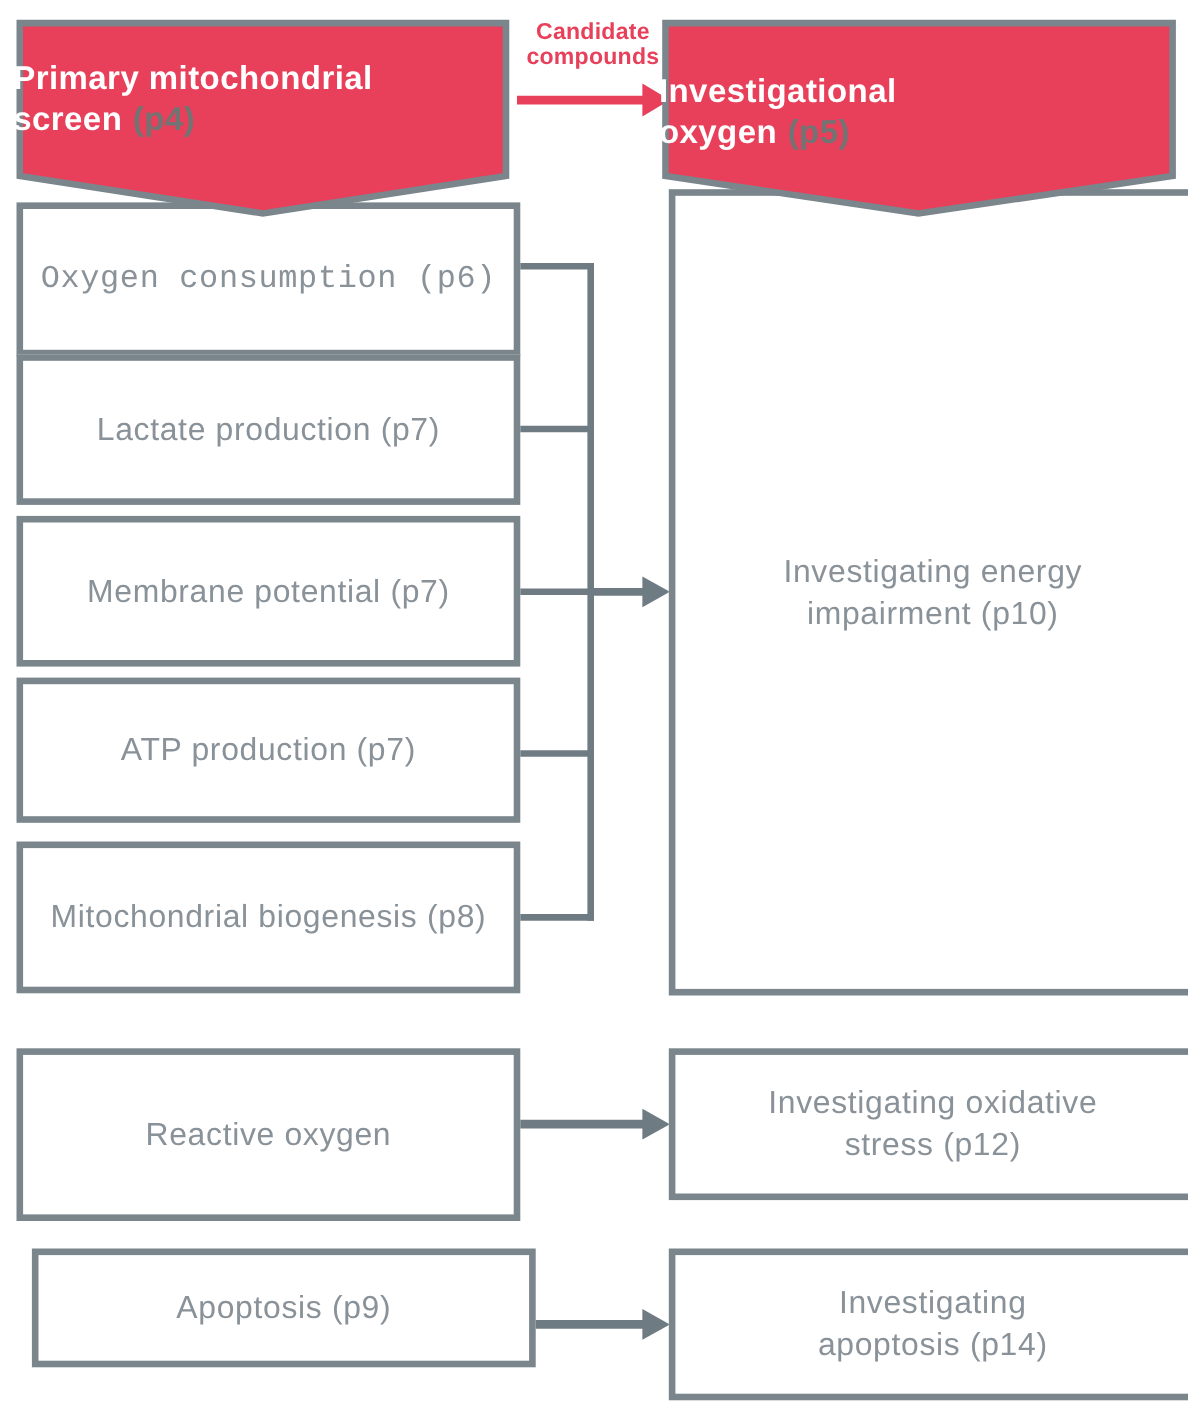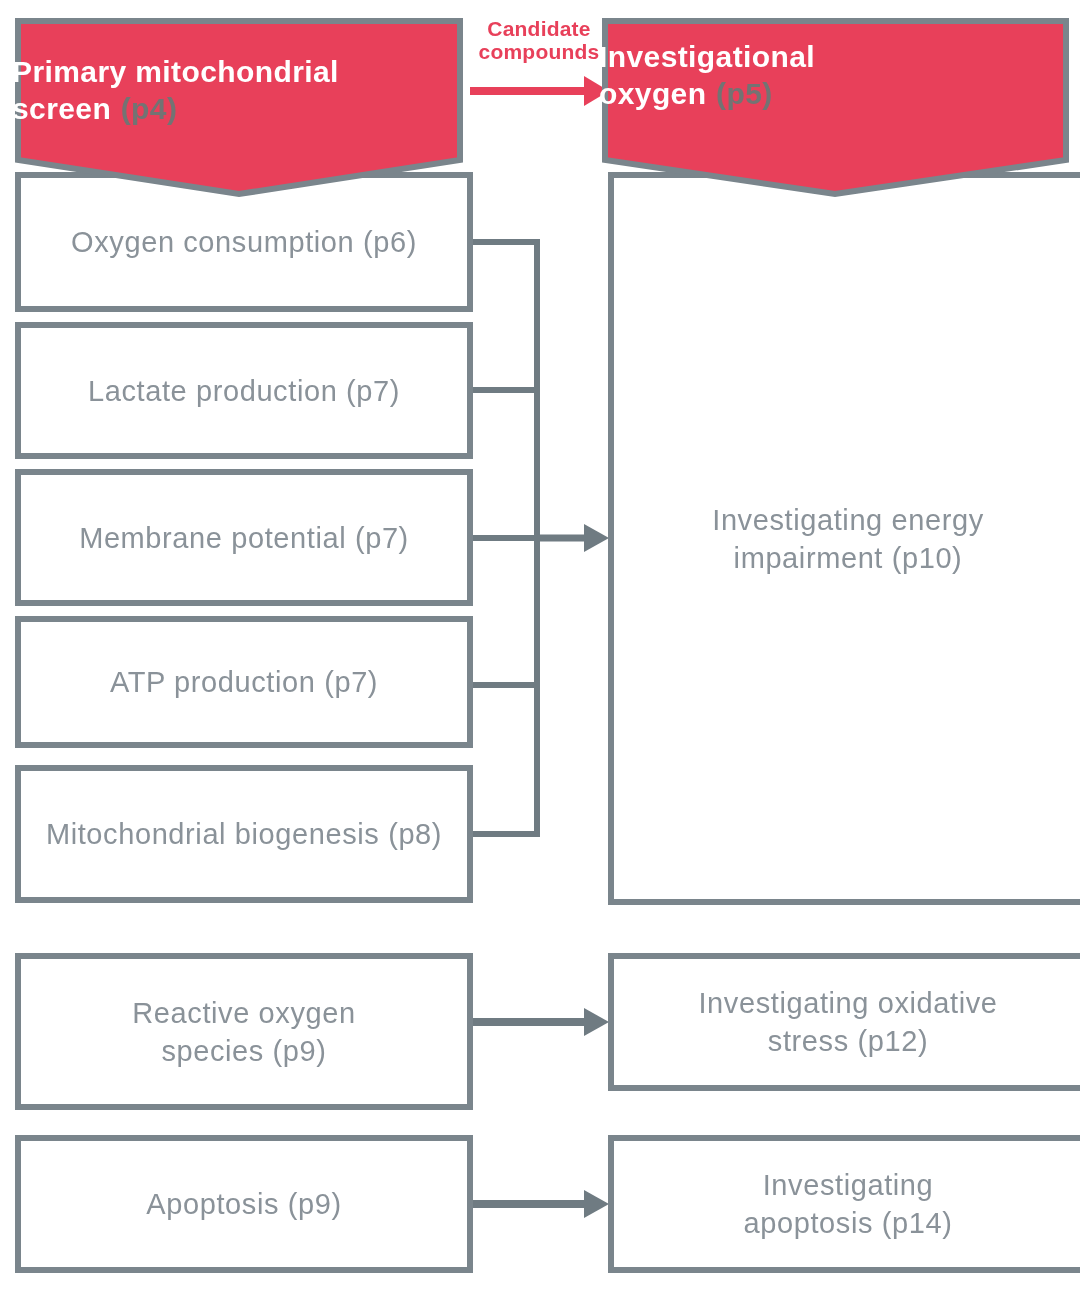--- a/index.html
+++ b/index.html
@@ -103,42 +103,41 @@
       <line x1="470" y1="1022" x2="586" y2="1022" stroke="#6f7b82" stroke-width="8"></line>
       <polygon points="584,1008 584,1036 609,1022" fill="#6f7b82"></polygon>
     </g>
 
     <g>
       <line x1="470" y1="1204" x2="586" y2="1204" stroke="#6f7b82" stroke-width="8"></line>
       <polygon points="584,1190 584,1218 609,1204" fill="#6f7b82"></polygon>
     </g>
   </svg>
 
-  <div class="node col-left" style="top:172px;height:140px;">
+  <div class="node col-left" style="top:184px;height:140px;font-family:Liberation Mono, monospace;">
     <div class="box-label">Oxygen consumption (p6)</div>
   </div>
   <div class="node col-left" style="top:322px;height:137px;">
     <div class="box-label">Lactate production (p7)</div>
   </div>
   <div class="node col-left" style="top:469px;height:137px;">
     <div class="box-label">Membrane potential (p7)</div>
   </div>
   <div class="node col-left" style="top:616px;height:132px;">
     <div class="box-label">ATP production (p7)</div>
   </div>
   <div class="node col-left" style="top:765px;height:138px;">
     <div class="box-label">Mitochondrial biogenesis (p8)</div>
   </div>
   <div class="node col-left" style="top:953px;height:157px;">
     <div class="box-label">
       <div>Reactive oxygen</div>
-      <div>species (p9)</div>
     </div>
   </div>
-  <div class="node col-left" style="top:1135px;height:138px;">
+  <div class="node col-left" style="top:1135px;height:108px;margin-left:14px;">
     <div class="box-label">Apoptosis (p9)</div>
   </div>
 
   <div class="node col-right" style="top:172px;height:733px;">
     <div class="box-label">
       <div>Investigating energy</div>
       <div>impairment (p10)</div>
     </div>
   </div>
   <div class="node col-right" style="top:953px;height:138px;">
@@ -158,21 +157,21 @@
     <polygon points="6,8 448,8 448,147 227,181 6,147" fill="#e8405a" stroke="#7a858c" stroke-width="6" stroke-linejoin="miter"></polygon>
   </svg>
   <div class="banner-label" style="left:12px;top:53px;width:454px;">
     <div>Primary mitochondrial</div>
     <div><span>screen</span><span class="pref">(p4)</span></div>
   </div>
 
   <svg class="banner-svg" style="left:599px;top:13px;" width="473" height="186" viewBox="0 0 473 186">
     <polygon points="6,8 467,8 467,147 236,181 6,147" fill="#e8405a" stroke="#7a858c" stroke-width="6" stroke-linejoin="miter"></polygon>
   </svg>
-  <div class="banner-label" style="left:599px;top:38px;width:473px;">
+  <div class="banner-label" style="left:599px;top:65px;width:473px;">
     <div>Investigational</div>
     <div><span>oxygen</span><span class="pref">(p5)</span></div>
   </div>
 
   <div class="candidate-label">
     <div>Candidate</div>
     <div>compounds</div>
   </div>
 
 </div>

